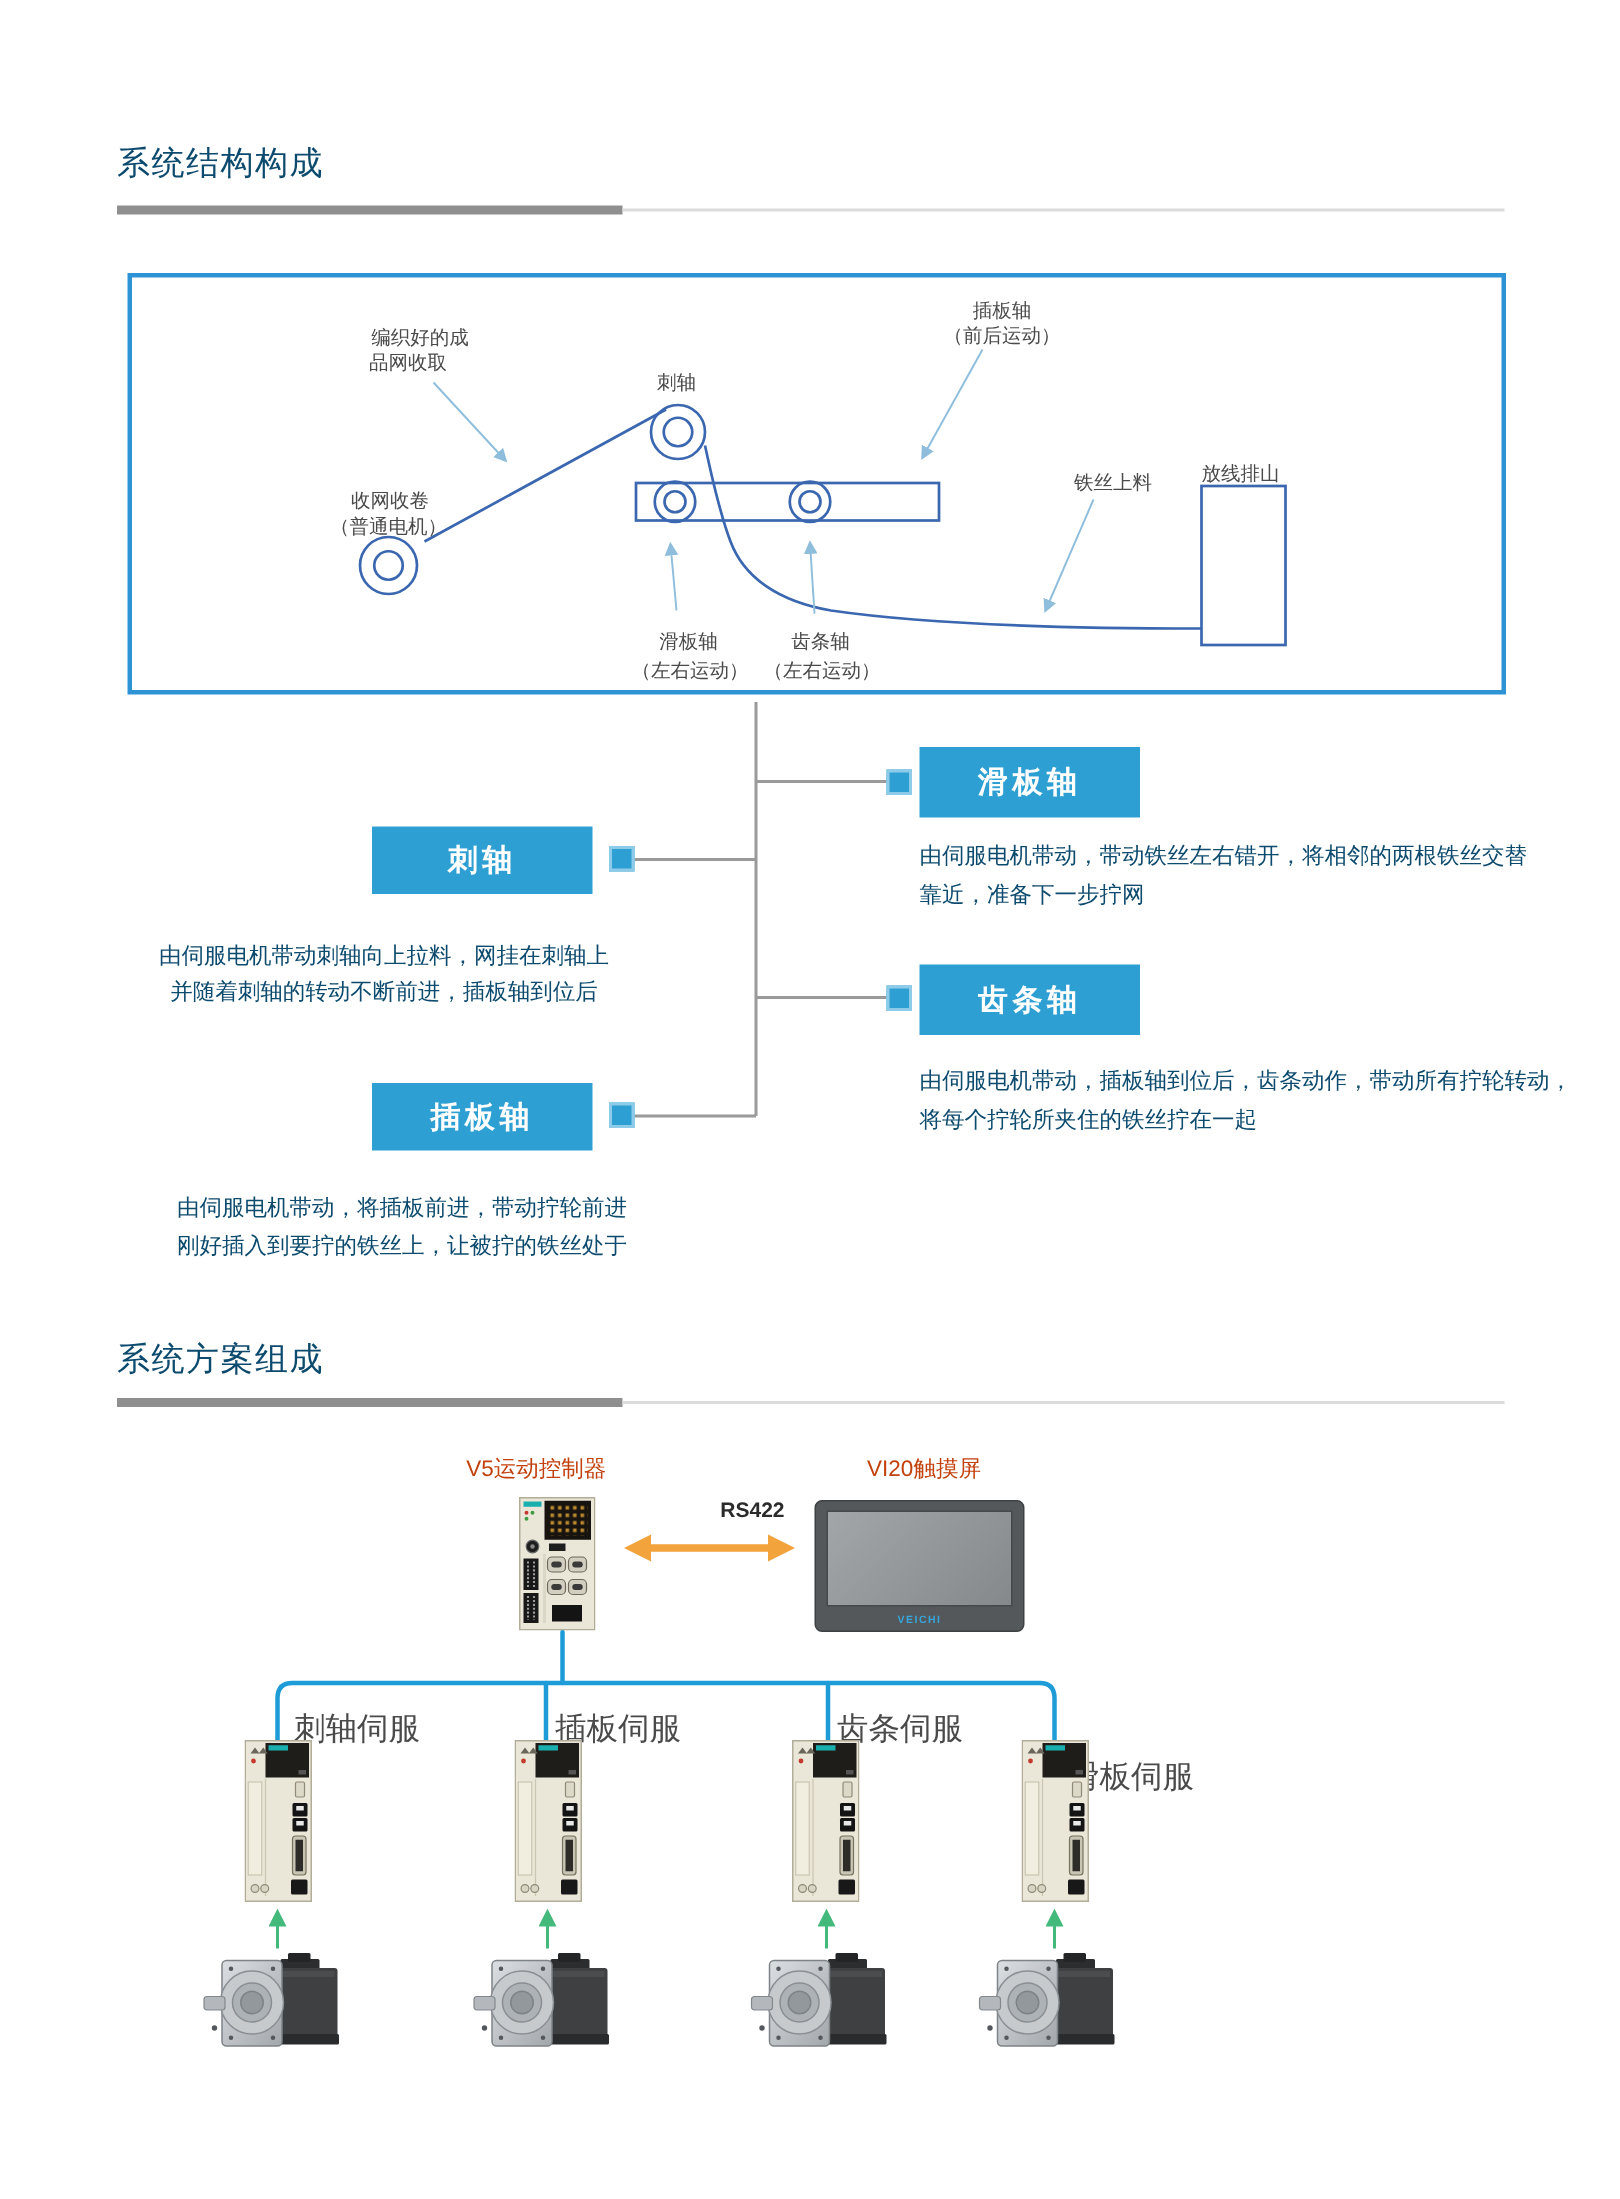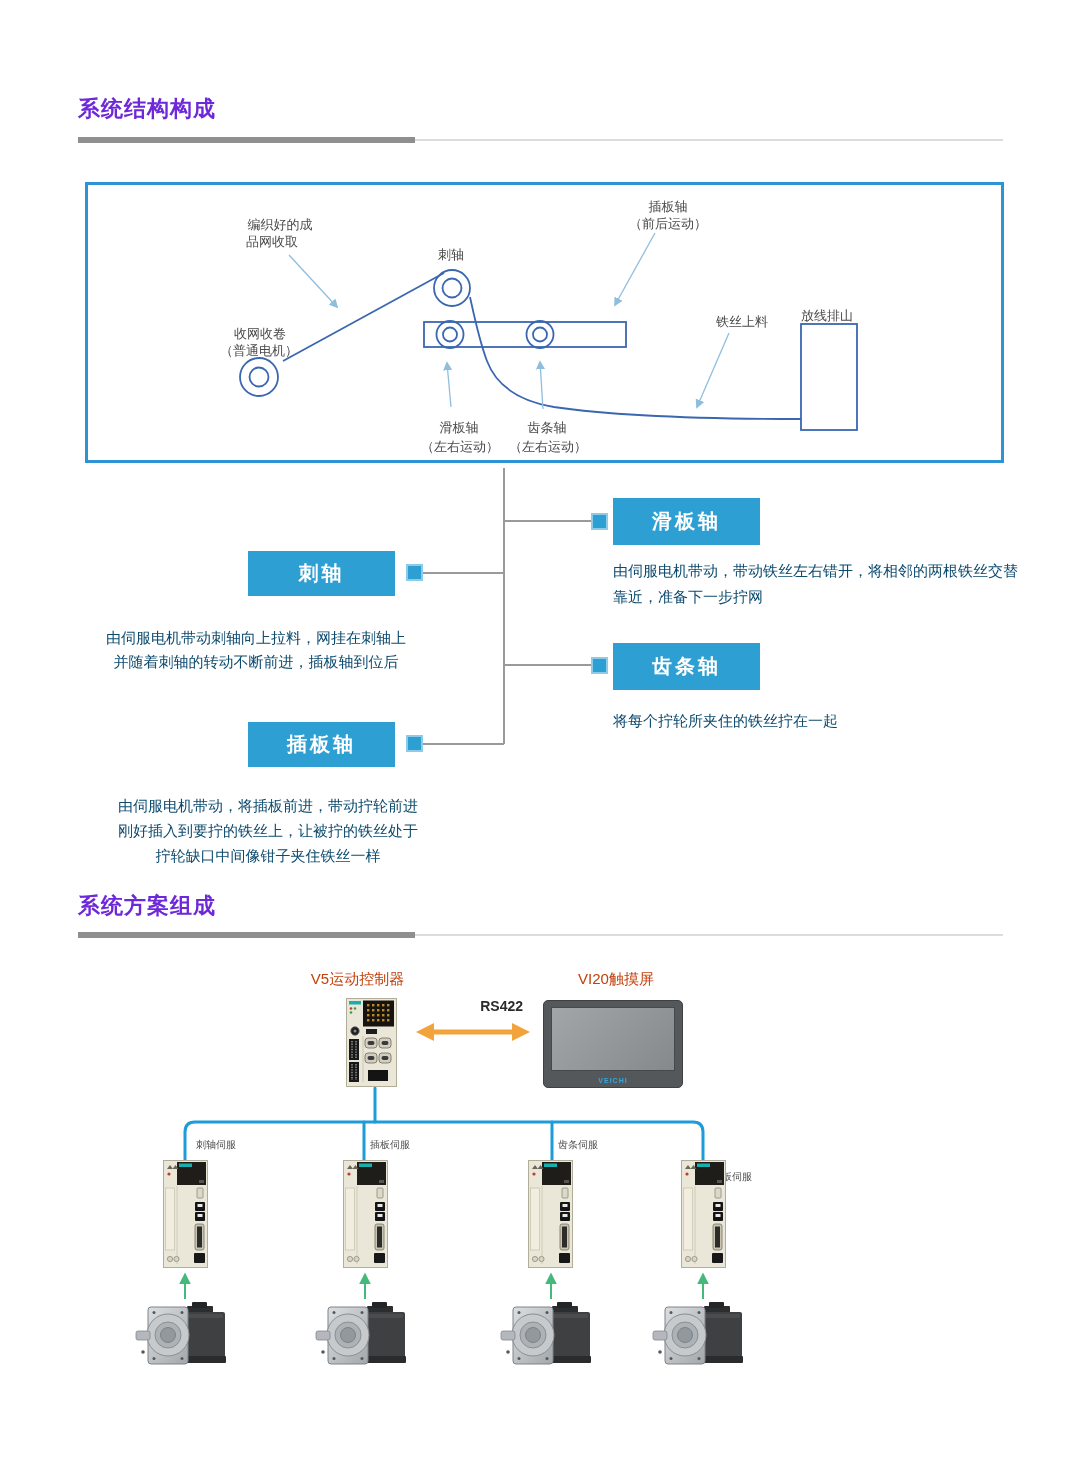--- a/index.html
+++ b/index.html
@@ -3,21 +3,21 @@
 <meta charset="utf-8">
 <style>
   html,body{margin:0;padding:0;background:#ffffff;}
   .page{
     position:relative;width:1080px;height:1466px;background:#ffffff;
     font-family:"Liberation Sans","DejaVu Sans",sans-serif;overflow:hidden;
   }
   
   .sec-title{
     position:absolute;left:78px;margin:0;
-    font-size:22px;font-weight:bold;color:#6d28d9;letter-spacing:1px;
+    font-size:22px;font-weight:normal;color:#0c4a6e;letter-spacing:1px;
   }
   
   .divider-dark{position:absolute;left:78px;width:337px;height:6px;background:#8F8F8F;}
   .divider-light{position:absolute;left:415px;width:588px;height:2px;background:#DCDCDC;}
   
   .machine-box{
     position:absolute;left:85px;top:182px;width:919px;height:281px;
     border:3px solid #2E93D5;background:#fff;box-sizing:border-box;
   }
   .machine-box svg{display:block;width:913px;height:275px;}
@@ -33,21 +33,21 @@
   .flow-square{
     position:absolute;width:13px;height:13px;z-index:2;
     background:#2E9FD3;border:2px solid #8ECBE8;
   }
   .desc{
     position:absolute;color:#0c4a6e;font-size:15px;line-height:25px;z-index:2;white-space:nowrap;
   }
   .desc.center{text-align:center;}
   
   .dev-label{position:absolute;color:#c2410c;font-size:15px;z-index:2;text-align:center;}
-  .servo-label{position:absolute;color:#4A4A4A;font-size:10px;z-index:2;white-space:nowrap;}
+  .servo-label{position:absolute;color:#4A4A4A;font-size:21px;z-index:2;white-space:nowrap;}
   .rs-label{
     position:absolute;left:423px;top:998px;width:100px;text-align:right;
     font-size:14px;font-weight:bold;color:#2B2B2B;z-index:2;
   }
   .device{position:absolute;z-index:2;}
   
   .hmi{
     position:absolute;left:543px;top:1000px;width:140px;height:88px;z-index:2;
     background:#54585B;border:1px solid #3E4144;border-radius:5px;box-sizing:border-box;
   }
@@ -245,29 +245,29 @@
   <div class="flow-node" style="left:613px;top:498px;width:147px;height:47px;">滑板轴</div>
   <div class="flow-square" style="left:591px;top:513px;"></div>
   <div class="desc" style="left:613px;top:558px;line-height:26px;">
     <div>由伺服电机带动，带动铁丝左右错开，将相邻的两根铁丝交替</div>
     <div>靠近，准备下一步拧网</div>
   </div>
 
   <div class="flow-node" style="left:613px;top:643px;width:147px;height:47px;">齿条轴</div>
   <div class="flow-square" style="left:591px;top:657px;"></div>
   <div class="desc" style="left:613px;top:708px;line-height:26px;">
+    <div>由伺服电机带动，插板轴到位后，齿条动作，带动所有拧轮转动，</div>
     <div>将每个拧轮所夹住的铁丝拧在一起</div>
   </div>
 
   <div class="flow-node" style="left:248px;top:722px;width:147px;height:45px;">插板轴</div>
   <div class="flow-square" style="left:406px;top:735px;"></div>
   <div class="desc center" style="left:98px;top:793px;width:340px;">
     <div>由伺服电机带动，将插板前进，带动拧轮前进</div>
     <div>刚好插入到要拧的铁丝上，让被拧的铁丝处于</div>
-    <div>拧轮缺口中间像钳子夹住铁丝一样</div>
   </div>
 
   <h2 class="sec-title" style="top:891px;">系统方案组成</h2>
   <div class="divider-dark" style="top:932px;"></div>
   <div class="divider-light" style="top:934px;"></div>
 
   <div class="dev-label" style="left:300px;top:970px;width:115px;">V5运动控制器</div>
   <div class="dev-label" style="left:558px;top:970px;width:116px;">VI20触摸屏</div>
   <div class="rs-label">RS422</div>
 

